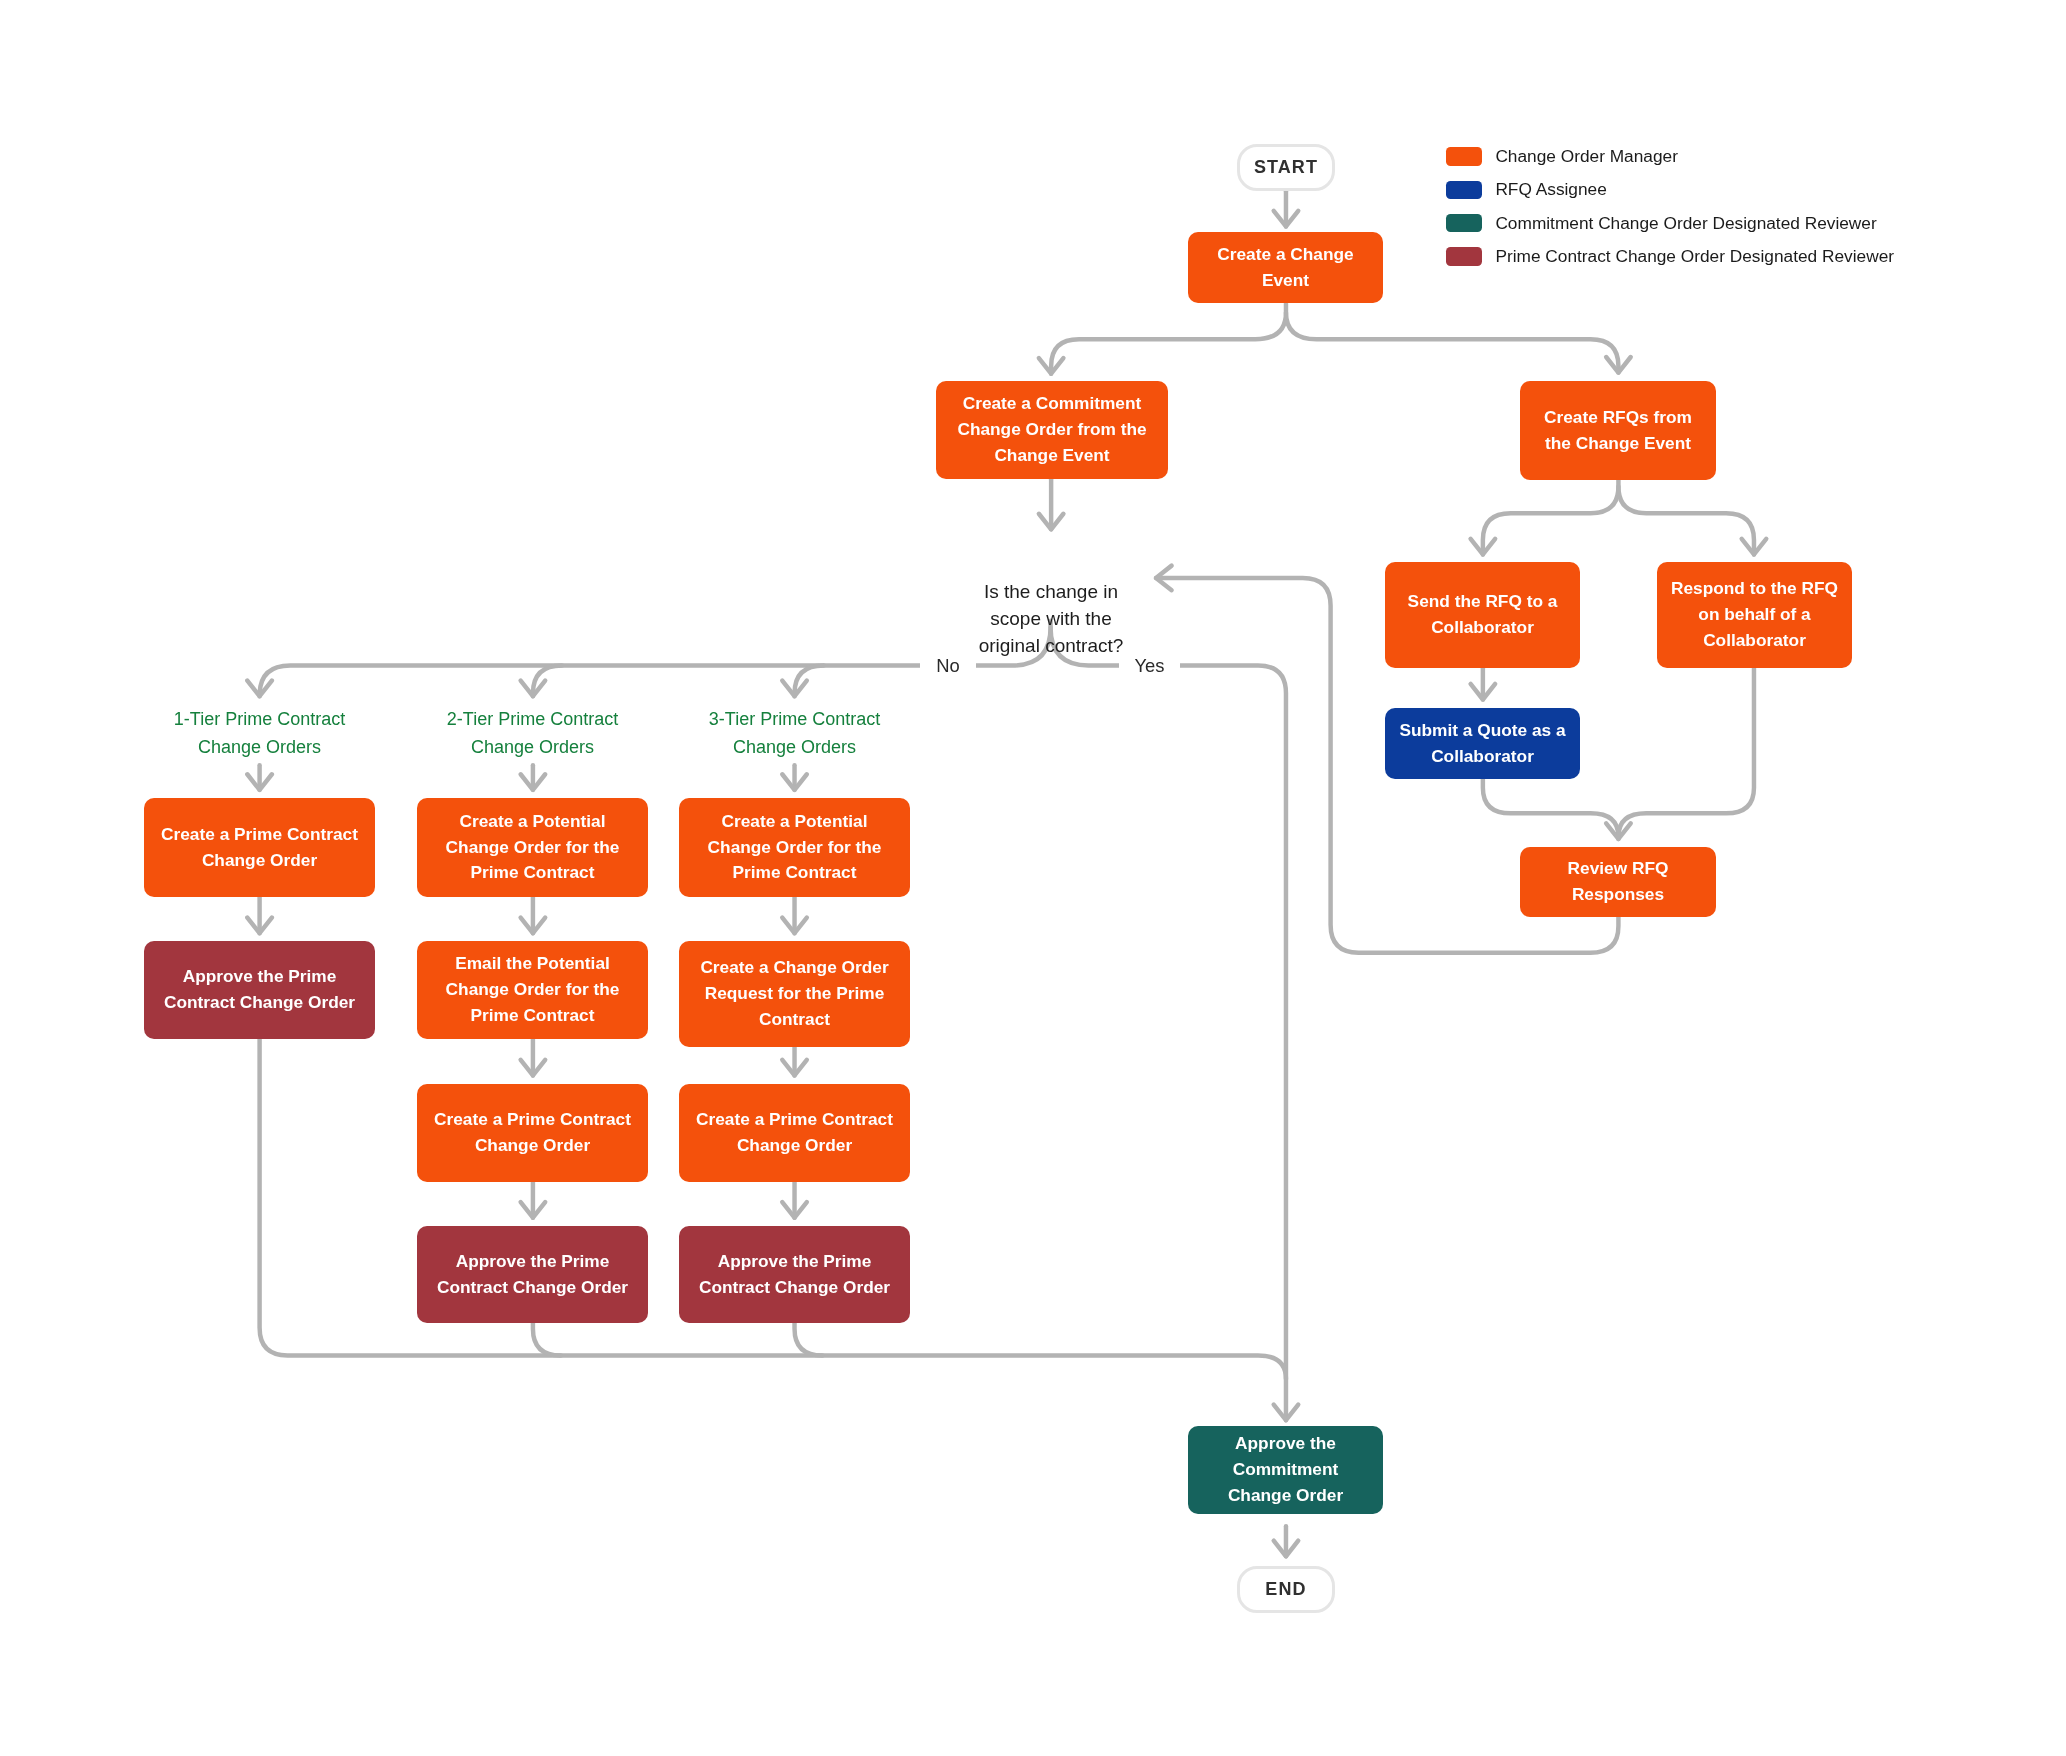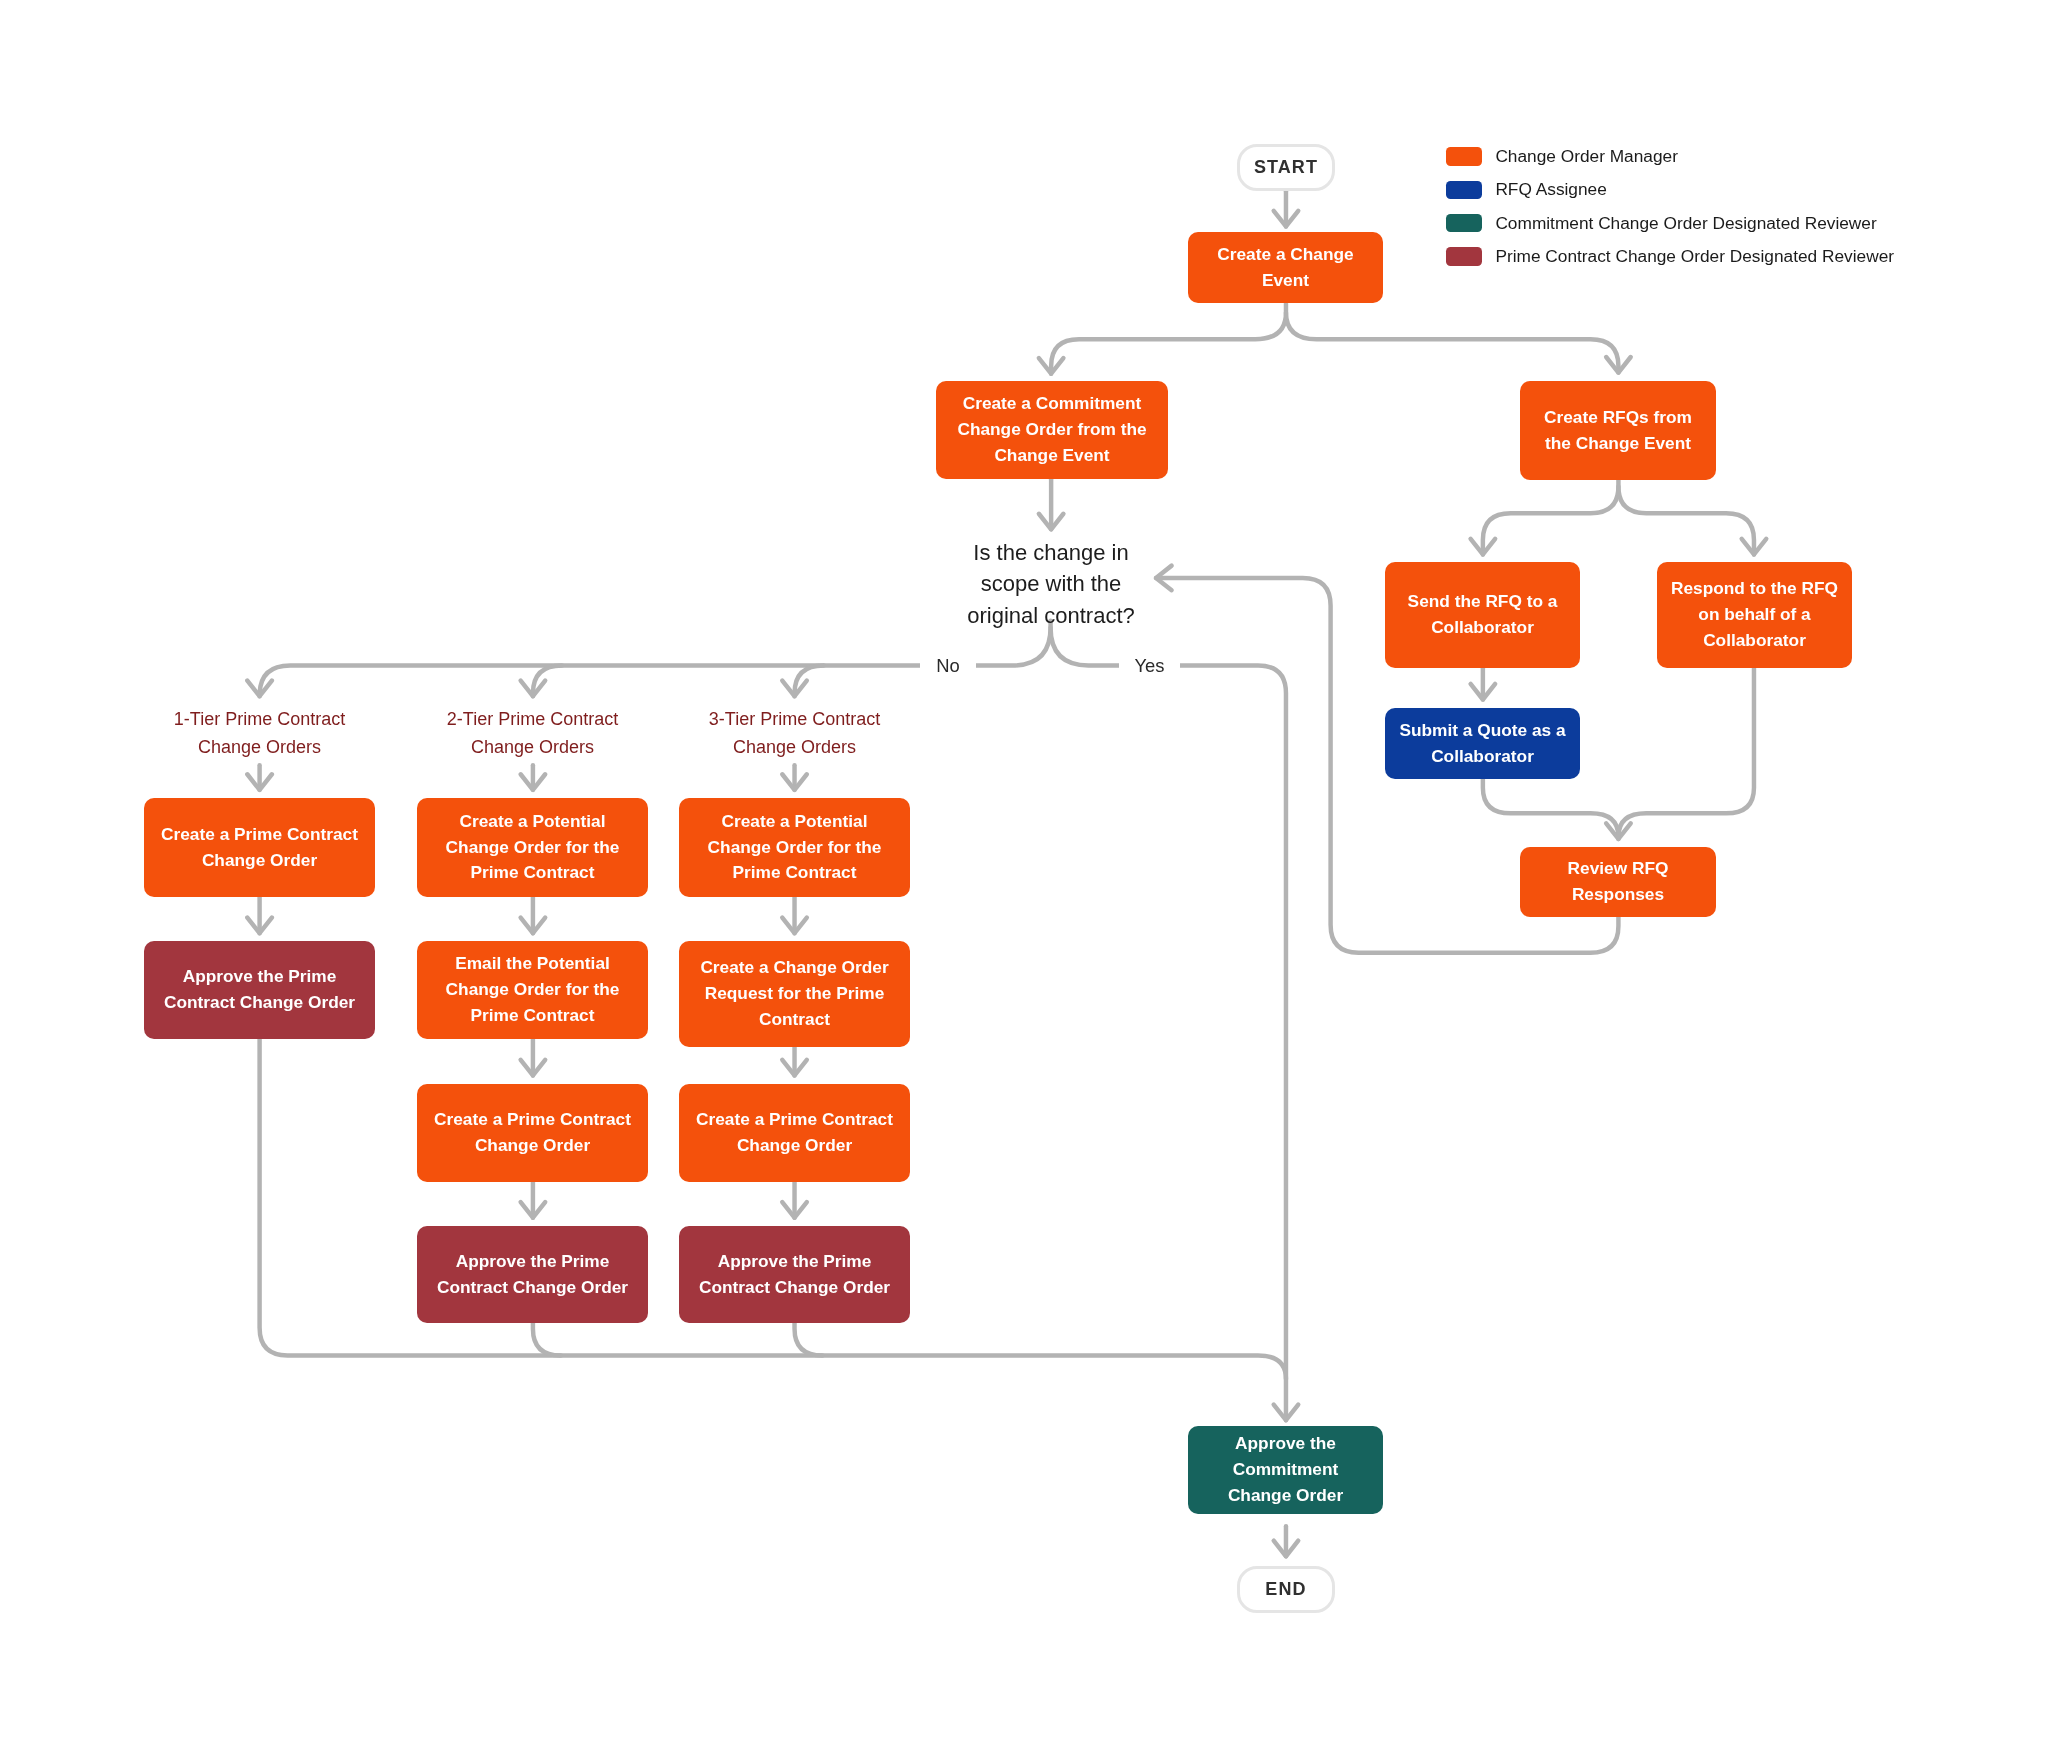--- a/index.html
+++ b/index.html
@@ -38,41 +38,42 @@
     border-radius: 20px;
     font-size: 18px;
     font-weight: 600;
     letter-spacing: 1.1px;
     color: #303030;
     box-sizing: border-box;
   }
   .decision-text {
     position: absolute;
     text-align: center;
-    font-size: 22px;
+    font-size: 19px;
     line-height: 1.43;
     color: #1d1d1d;
     white-space: pre-line;
+    margin-top: 41px;
   }
   .edge-label {
     position: absolute;
     display: flex;
     align-items: center;
     justify-content: center;
     font-size: 18.4px;
     color: #2a2a2a;
     background: #ffffff;
   }
   .tier-header {
     position: absolute;
     width: 201px;
     text-align: center;
     font-size: 18px;
     line-height: 1.55;
-    color: #7f1d1d;
+    color: #15803d;
     white-space: pre-line;
   }
   .legend {
     position: absolute;
     left: 1446px;
     top: 146px;
     display: flex;
     flex-direction: column;
     gap: 12.3px;
   }

